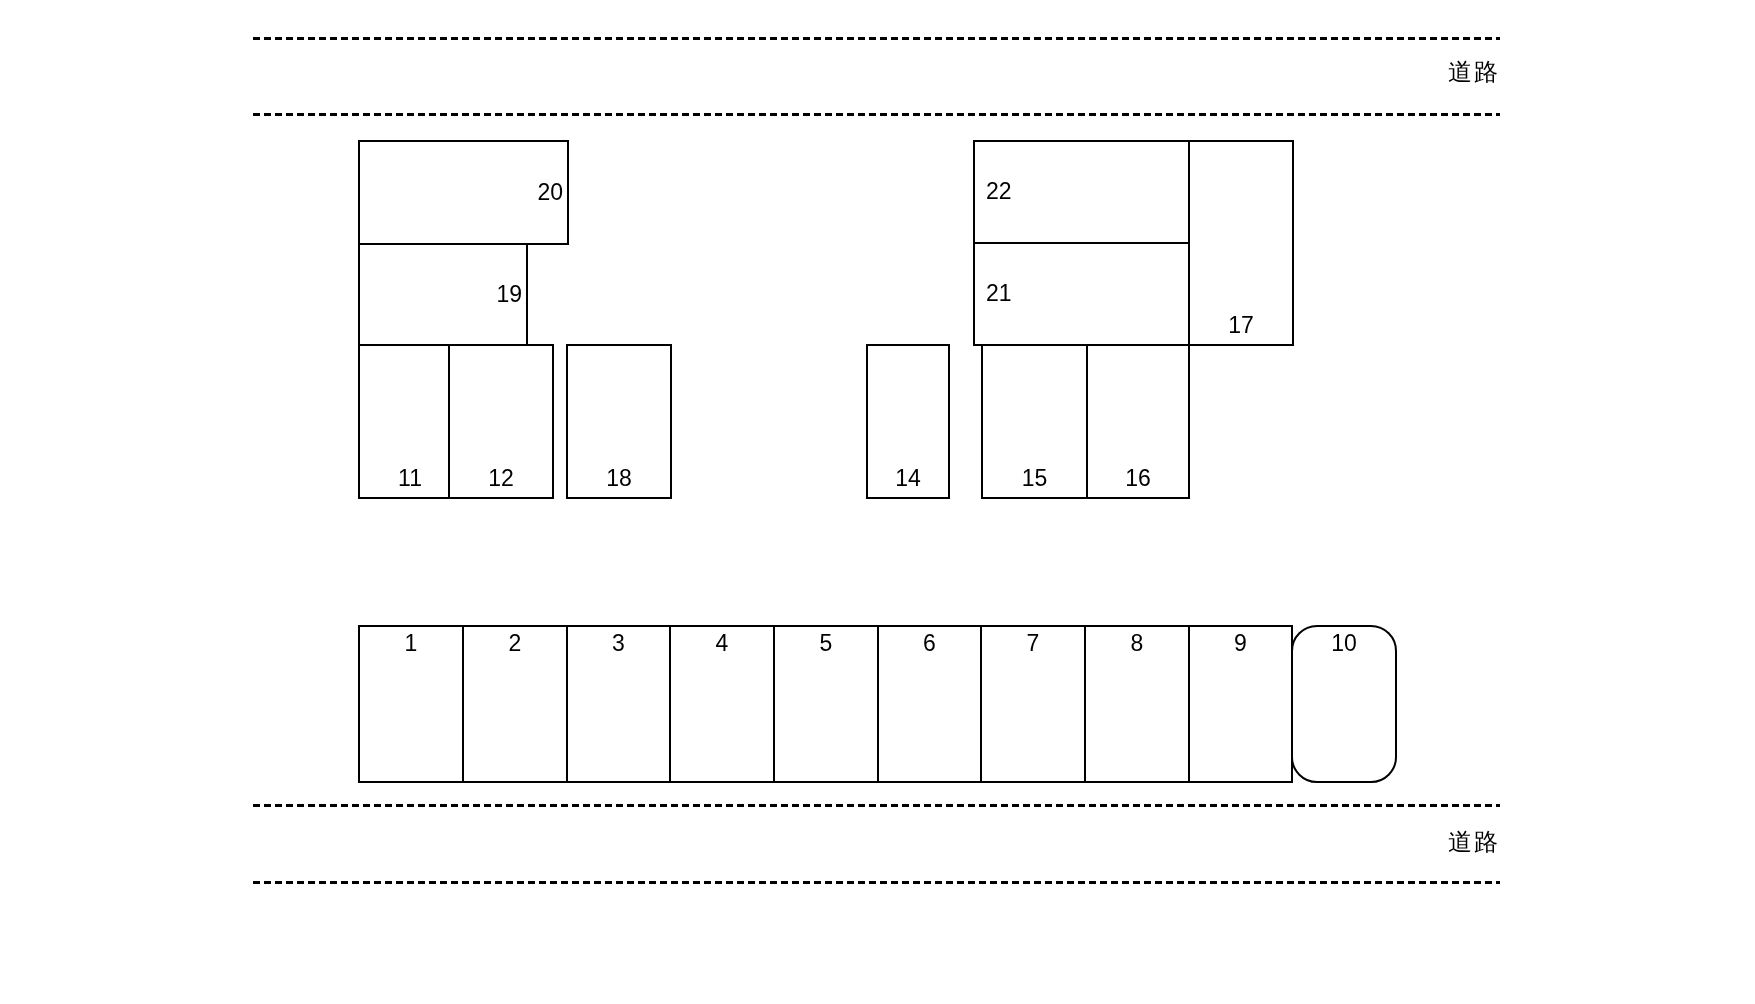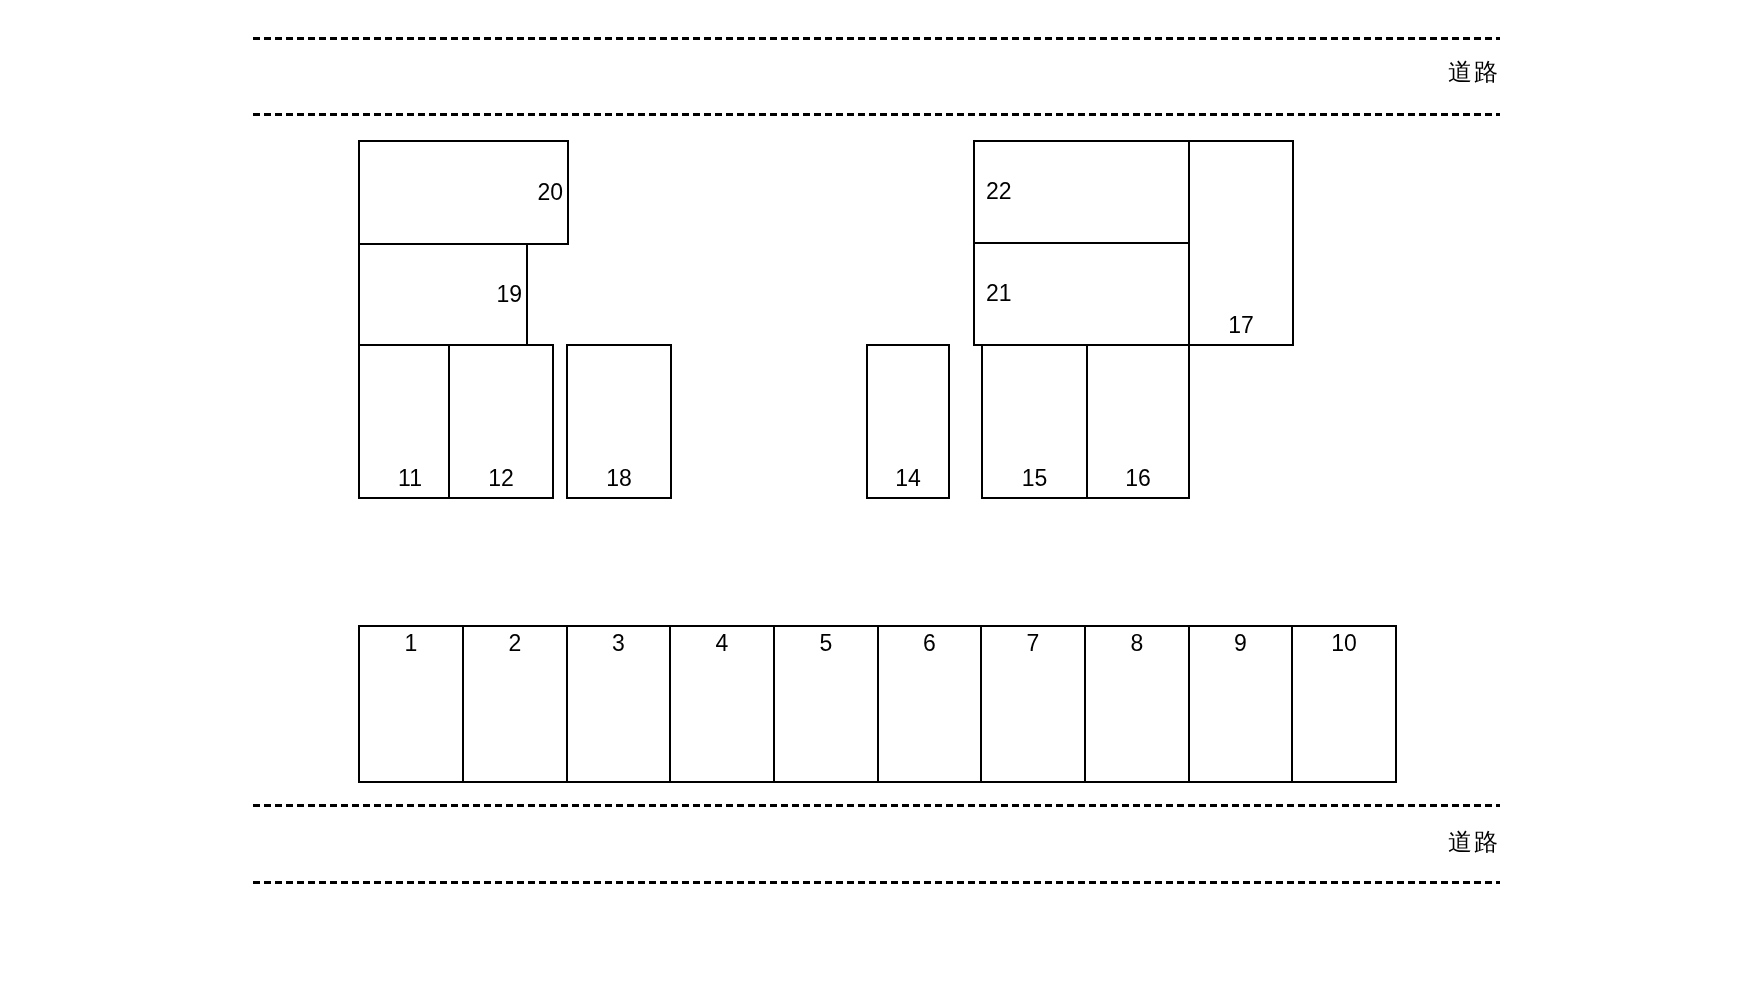--- a/index.html
+++ b/index.html
@@ -115,21 +115,21 @@
   </div>
   <div class="space label-top" style="left:980px;top:625px;width:106px;height:158px;">
     <span class="num">7</span>
   </div>
   <div class="space label-top" style="left:1084px;top:625px;width:106px;height:158px;">
     <span class="num">8</span>
   </div>
   <div class="space label-top" style="left:1188px;top:625px;width:105px;height:158px;">
     <span class="num">9</span>
   </div>
-  <div class="space label-top" style="left:1291px;top:625px;width:106px;height:158px;">
+  <div class="space label-top" style="left:1291px;top:625px;width:106px;height:158px;border-radius:26px;">
     <span class="num">10</span>
   </div>
 
   <div class="dash" style="left:253px;top:804px;width:1247px;"></div>
   <div class="road-label" style="left:253px;top:827px;width:1247px;">道路</div>
   <div class="dash" style="left:253px;top:881px;width:1247px;"></div>
 
 </div>
 
 </body></html>

